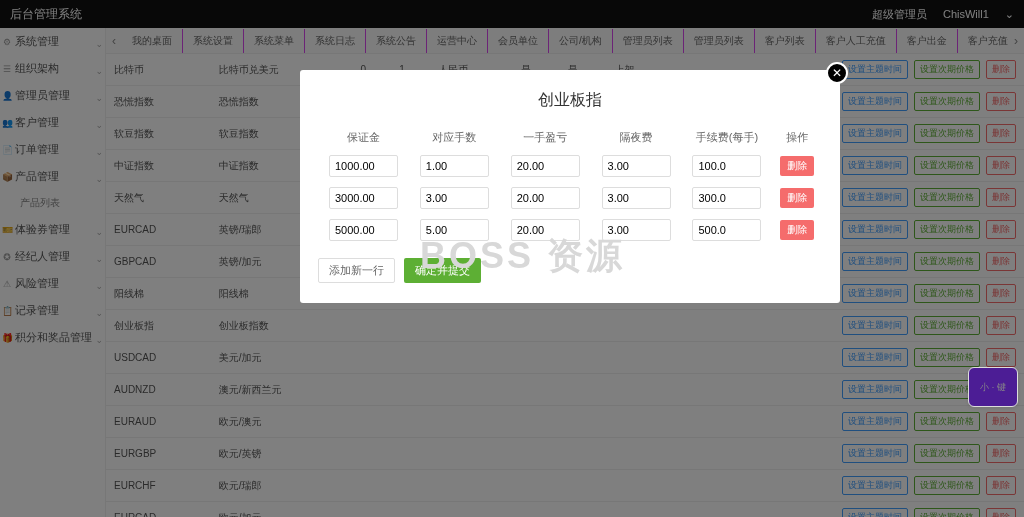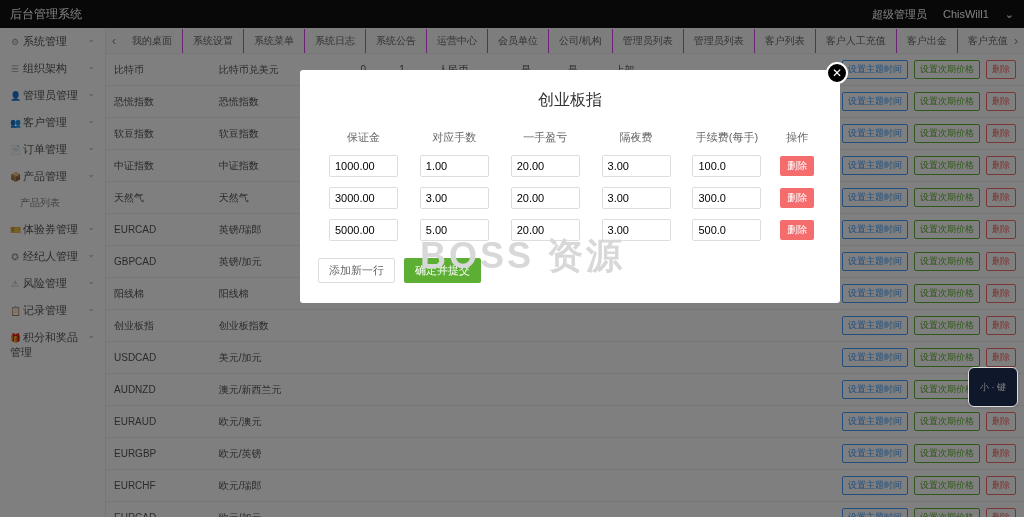--- a/index.html
+++ b/index.html
@@ -2,21 +2,21 @@
 <html><head>
 <meta charset="utf-8">
 <style>
 *{margin:0;padding:0;box-sizing:border-box;font-family:"Microsoft YaHei",Arial,sans-serif}
 body{width:1024px;height:517px;overflow:hidden;font-size:11px;background:#fff;position:relative}
 .topbar{background:#111;color:#fff;height:28px;display:flex;align-items:center;justify-content:space-between;padding:0 10px}
 .topbar-left{font-size:12px}
 .topbar-right{font-size:11px;display:flex;align-items:center;gap:16px}
 .container{display:flex;height:489px}
 .sidebar{width:106px;background:#fff;border-right:1px solid #eee;overflow-y:auto}
-.menu-item{display:flex;align-items:flex-start;justify-content:space-between;padding:6px 10px;cursor:pointer;color:#555;font-size:11px}
+.menu-item{display:flex;align-items:flex-end;justify-content:space-between;padding:6px 2px;cursor:pointer;color:#555;font-size:11px}
 .menu-sub{padding:6px 10px 6px 20px;color:#888;font-size:10px;cursor:pointer}
 .chev{color:#aaa;font-size:9px}
 .main{flex:1;background:#fff;display:flex;flex-direction:column;overflow:hidden}
 .tabs{display:flex;background:#fafafa;border-bottom:1px solid #eee;height:26px;align-items:center;overflow:hidden}
 .tab{padding:5px 10px;font-size:10px;color:#666;border-right:1px solid #d946ef;white-space:nowrap;cursor:pointer}
 .tabnav{padding:4px 6px;color:#888;cursor:pointer;font-size:12px}
 .content{flex:1;overflow:auto;position:relative}
 table{width:100%;border-collapse:collapse}
 td{padding:6px 8px;border-bottom:1px solid #eee;color:#555;font-size:10px;vertical-align:middle}
 .btn-outline{display:inline-block;padding:2px 5px;border:1px solid;border-radius:2px;font-size:9px;margin-left:6px;cursor:pointer;white-space:nowrap}
@@ -29,21 +29,21 @@
 .modal-title{text-align:center;font-size:16px;color:#333;margin-bottom:14px}
 .modal-table{width:100%}
 .modal-table th{font-weight:normal;font-size:11px;color:#666;padding:5px;text-align:center}
 .modal-table td{border:none;padding:5px 4px;text-align:center}
 .modal-input{width:69px;border:1px solid #ddd;border-radius:2px;padding:4px 5px;font-size:11px}
 .btn-del{background:#f56c6c;color:#fff;border:none;padding:3px 7px;border-radius:2px;font-size:10px;cursor:pointer}
 .btn-add{background:#fff;border:1px solid #ddd;color:#666;padding:4px 10px;border-radius:2px;font-size:11px;cursor:pointer;margin-right:6px}
 .btn-submit{background:#5daf34;color:#fff;border:none;padding:5px 11px;border-radius:2px;font-size:11px;cursor:pointer}
 .modal-actions{margin-top:12px}
 .watermark{position:absolute;top:232px;left:420px;font-size:36px;font-weight:bold;color:#d8d8d8;letter-spacing:3px;pointer-events:none;z-index:2000}
-.float-widget{position:absolute;right:6px;bottom:110px;width:50px;height:40px;background:#0f172a;border:1px solid #ddd;border-radius:6px;display:flex;align-items:center;justify-content:center;font-size:9px;color:#888;box-shadow:0 1px 4px rgba(0,0,0,0.1)}
+.float-widget{position:absolute;right:6px;bottom:110px;width:50px;height:40px;background:#4c1d95;border:1px solid #ddd;border-radius:6px;display:flex;align-items:center;justify-content:center;font-size:9px;color:#888;box-shadow:0 1px 4px rgba(0,0,0,0.1)}
 .micon{width:10px;display:inline-block;text-align:center;margin-right:3px;color:#999;font-size:9px}
 </style>
 </head>
 <body>
 
 <div class="topbar">
   <div class="topbar-left">后台管理系统</div>
   <div class="topbar-right">
     <span>超级管理员</span>
     <span>ChisWill1</span>

